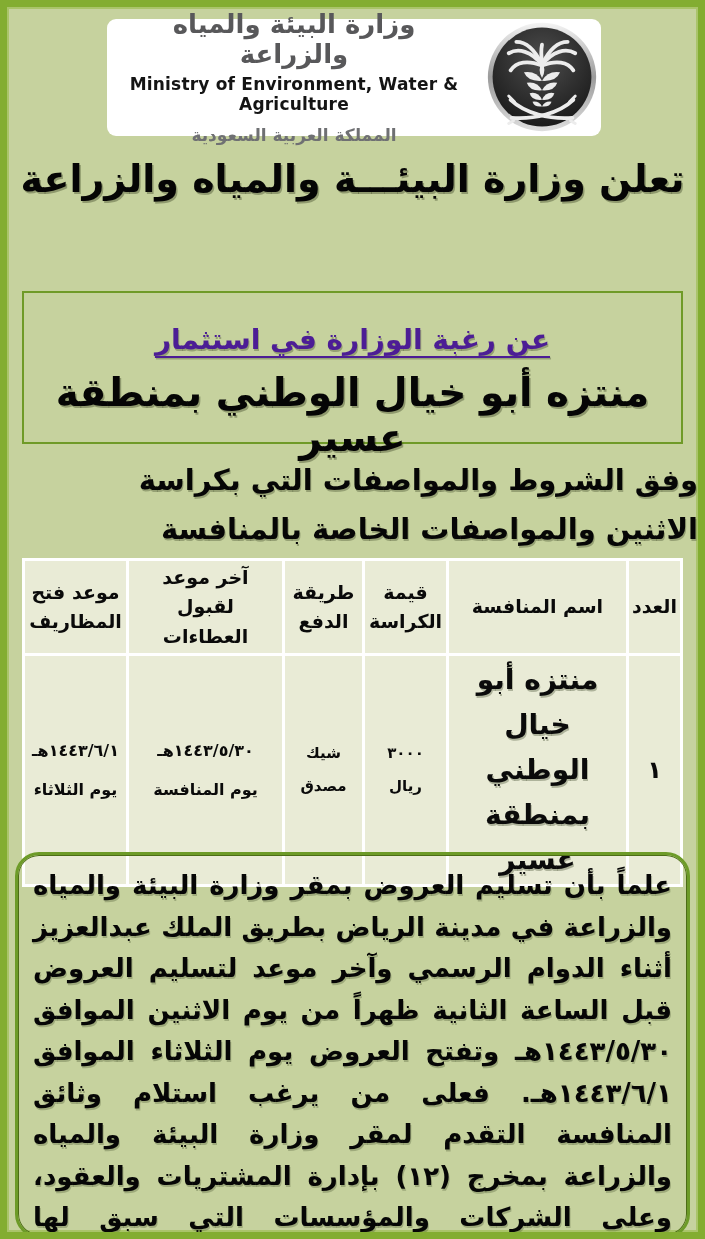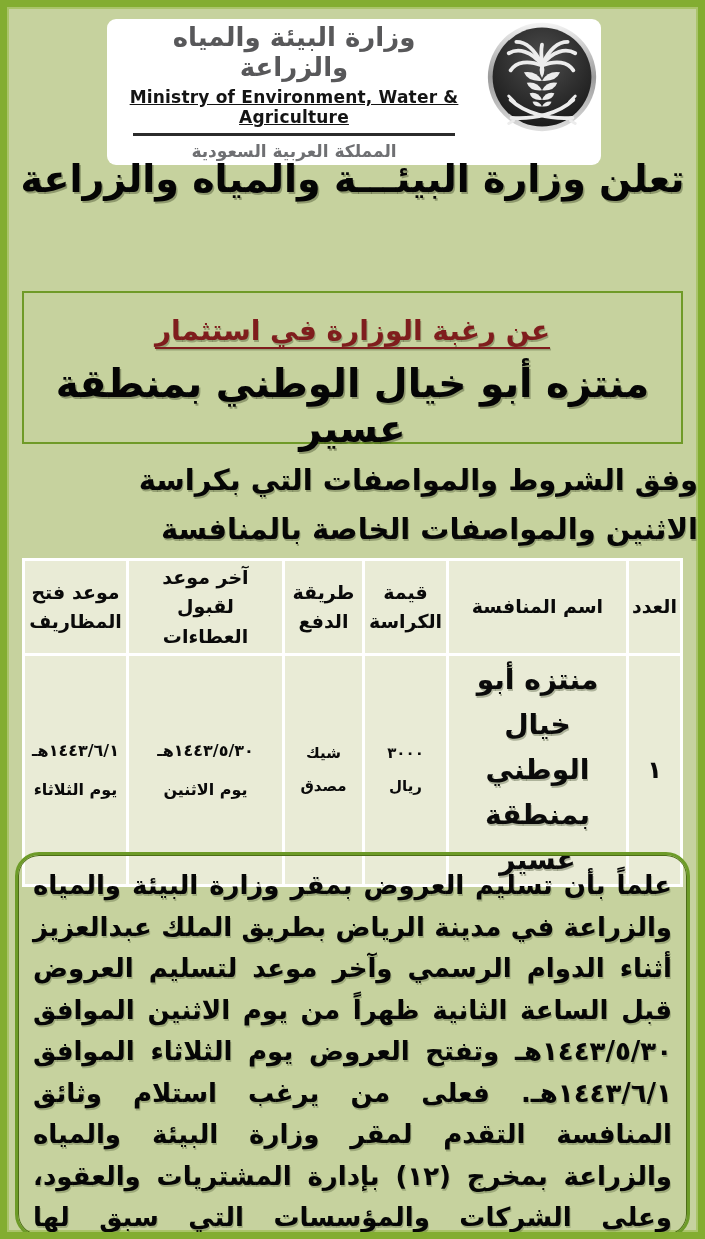--- a/index.html
+++ b/index.html
@@ -9,50 +9,50 @@
   .page {
     position:relative; width:705px; height:1239px;
     background:#c6d29e;
     border:7px solid #83ad31;
     box-shadow: inset 0 0 0 2px #aac46a;
     overflow:hidden;
   }
 
   
   .header-box {
-    position:absolute; left:100px; top:12px; width:494px; height:146px;
+    position:absolute; left:100px; top:12px; width:494px; height:117px;
     background:#ffffff; border-radius:9px;
   }
   .header-text {
     position:absolute; left:12px; right:132px; top:4px; bottom:4px;
     display:flex; flex-direction:column; justify-content:center; align-items:center;
     text-align:center;
   }
   .ministry-ar { font-size:26px; font-weight:bold; color:#58585a; line-height:1.15; }
-  .ministry-en { font-size:17px; font-weight:bold; color:#141414; margin-top:4px; letter-spacing:0.2px;text-decoration:underline; }
+  .ministry-en { font-size:17px; font-weight:bold; color:#141414; margin-top:4px; letter-spacing:0.2px; }
   .header-divider { width:92%; height:3px; background:#2b2b2b; margin:6px auto 5px; }
   .kingdom-ar { font-size:17px; font-weight:bold; color:#6f7073; }
   .logo { position:absolute; right:2px; top:1px; width:114px; height:114px; }
   .logo svg { width:100%; height:100%; display:block; }
 
   
   .main-title {
     position:absolute; top:140px; left:0; right:0;
     text-align:center; font-size:38px; font-weight:bold; color:#050505;
     line-height:64px; text-shadow:1.5px 2px 0 rgba(40,50,20,0.35);
   }
 
   
   .invest-box {
     position:absolute; top:284px; left:15px; right:15px; height:153px;
     border:2px solid #6f9a28; text-align:center;
   }
   .invest-subtitle {
-    margin-top:21px; display:inline-block;
-    font-size:28px; font-weight:bold; color:#7f1d1d;
+    margin-top:30px; display:inline-block;
+    font-size:28px; font-weight:bold; color:#4c1d95;
     text-decoration:underline; text-decoration-thickness:2px; text-underline-offset:7px;
     text-shadow:1px 1.5px 0 rgba(40,50,20,0.3);
   }
   .invest-project {
     margin-top:14px; font-size:39px; font-weight:bold; color:#050505;
     text-shadow:1.5px 2px 0 rgba(40,50,20,0.35);
   }
 
   
   .conditions {
@@ -186,21 +186,21 @@
         </tr>
       </thead>
       <tbody>
         <tr>
           <td class="td-number">١</td>
           <td class="td-name">منتزه أبو خيال الوطني بمنطقة عسير</td>
           <td class="td-two-line">٣٠٠٠ ريال</td>
           <td class="td-two-line">شيك مصدق</td>
           <td class="td-date">
             <div class="l1">١٤٤٣/٥/٣٠هـ</div>
-            <div class="l2">يوم الاثنين</div>
+            <div class="l2">يوم المنافسة</div>
           </td>
           <td class="td-date">
             <div class="l1">١٤٤٣/٦/١هـ</div>
             <div class="l2">يوم الثلاثاء</div>
           </td>
         </tr>
       </tbody>
     </table>
   </div>
 

